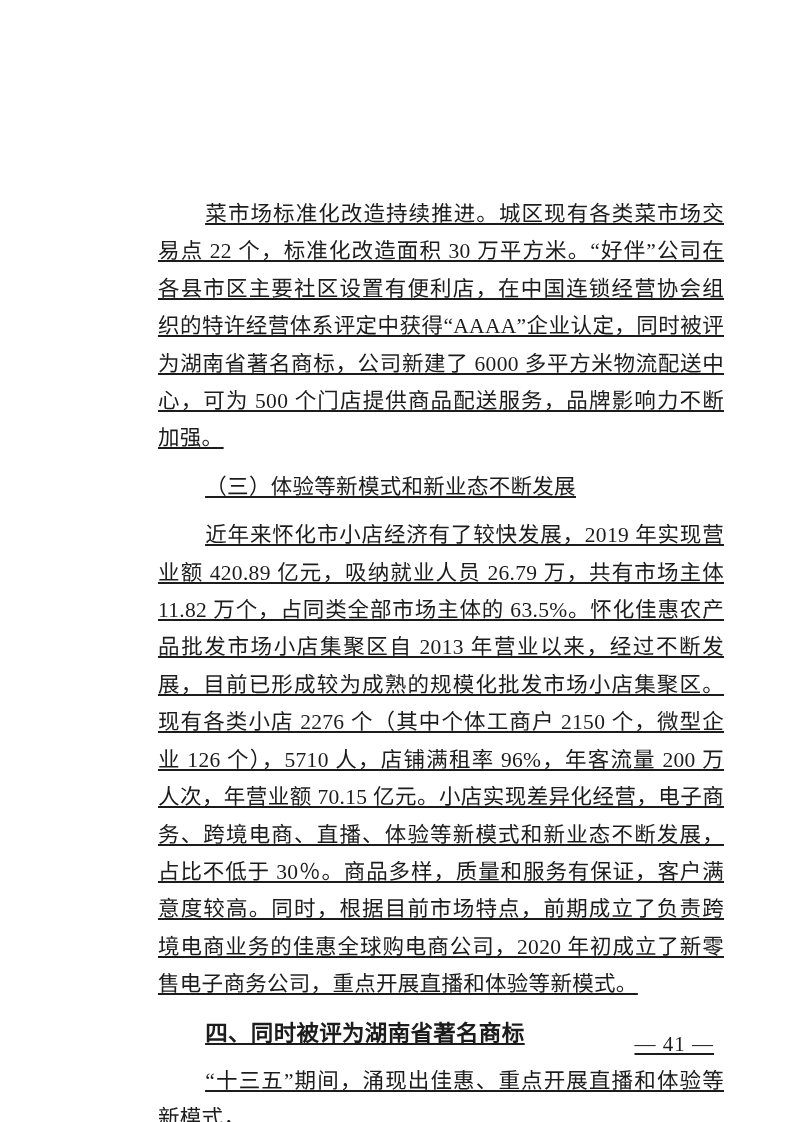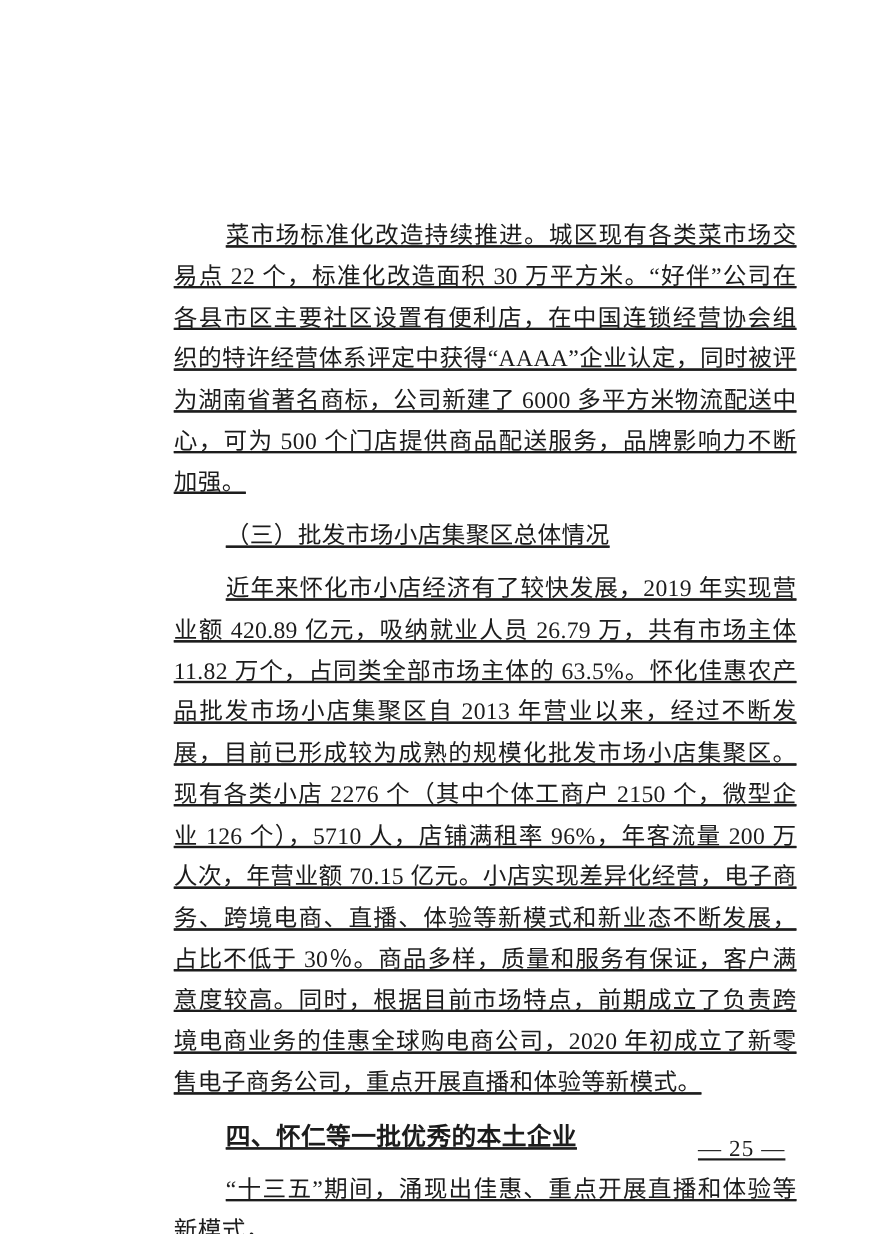--- a/index.html
+++ b/index.html
@@ -59,26 +59,26 @@
 </style>
 </head>
 <body>
 
 <div class="page">
 
   <main class="text-block">
 
     <p class="para">菜市场标准化改造持续推进。城区现有各类菜市场交易点 22 个，标准化改造面积 30 万平方米。“好伴”公司在各县市区主要社区设置有便利店，在中国连锁经营协会组织的特许经营体系评定中获得“AAAA”企业认定，同时被评为湖南省著名商标，公司新建了 6000 多平方米物流配送中心，可为 500 个门店提供商品配送服务，品牌影响力不断加强。</p>
 
-    <h3 class="heading-kai">（三）批发市场小店集聚区总体情况</h3>
+    <h3 class="heading-kai">（三）体验等新模式和新业态不断发展</h3>
 
     <p class="para">近年来怀化市小店经济有了较快发展，2019 年实现营业额 420.89 亿元，吸纳就业人员 26.79 万，共有市场主体 11.82 万个，占同类全部市场主体的 63.5%。怀化佳惠农产品批发市场小店集聚区自 2013 年营业以来，经过不断发展，目前已形成较为成熟的规模化批发市场小店集聚区。现有各类小店 2276 个（其中个体工商户 2150 个，微型企业 126 个），5710 人，店铺满租率 96%，年客流量 200 万人次，年营业额 70.15 亿元。小店实现差异化经营，电子商务、跨境电商、直播、体验等新模式和新业态不断发展，占比不低于 30％。商品多样，质量和服务有保证，客户满意度较高。同时，根据目前市场特点，前期成立了负责跨境电商业务的佳惠全球购电商公司，2020 年初成立了新零售电子商务公司，重点开展直播和体验等新模式。</p>
 
-    <h2 class="heading-bold">四、怀仁等一批优秀的本土企业</h2>
+    <h2 class="heading-bold">四、同时被评为湖南省著名商标</h2>
 
 
     <p class="para">“十三五”期间，涌现出佳惠、重点开展直播和体验等新模式，</p>
 
   </main>
 
-  <div class="page-number">— 25 —</div>
+  <div class="page-number">— 41 —</div>
 
 </div>
 
 </body></html>

